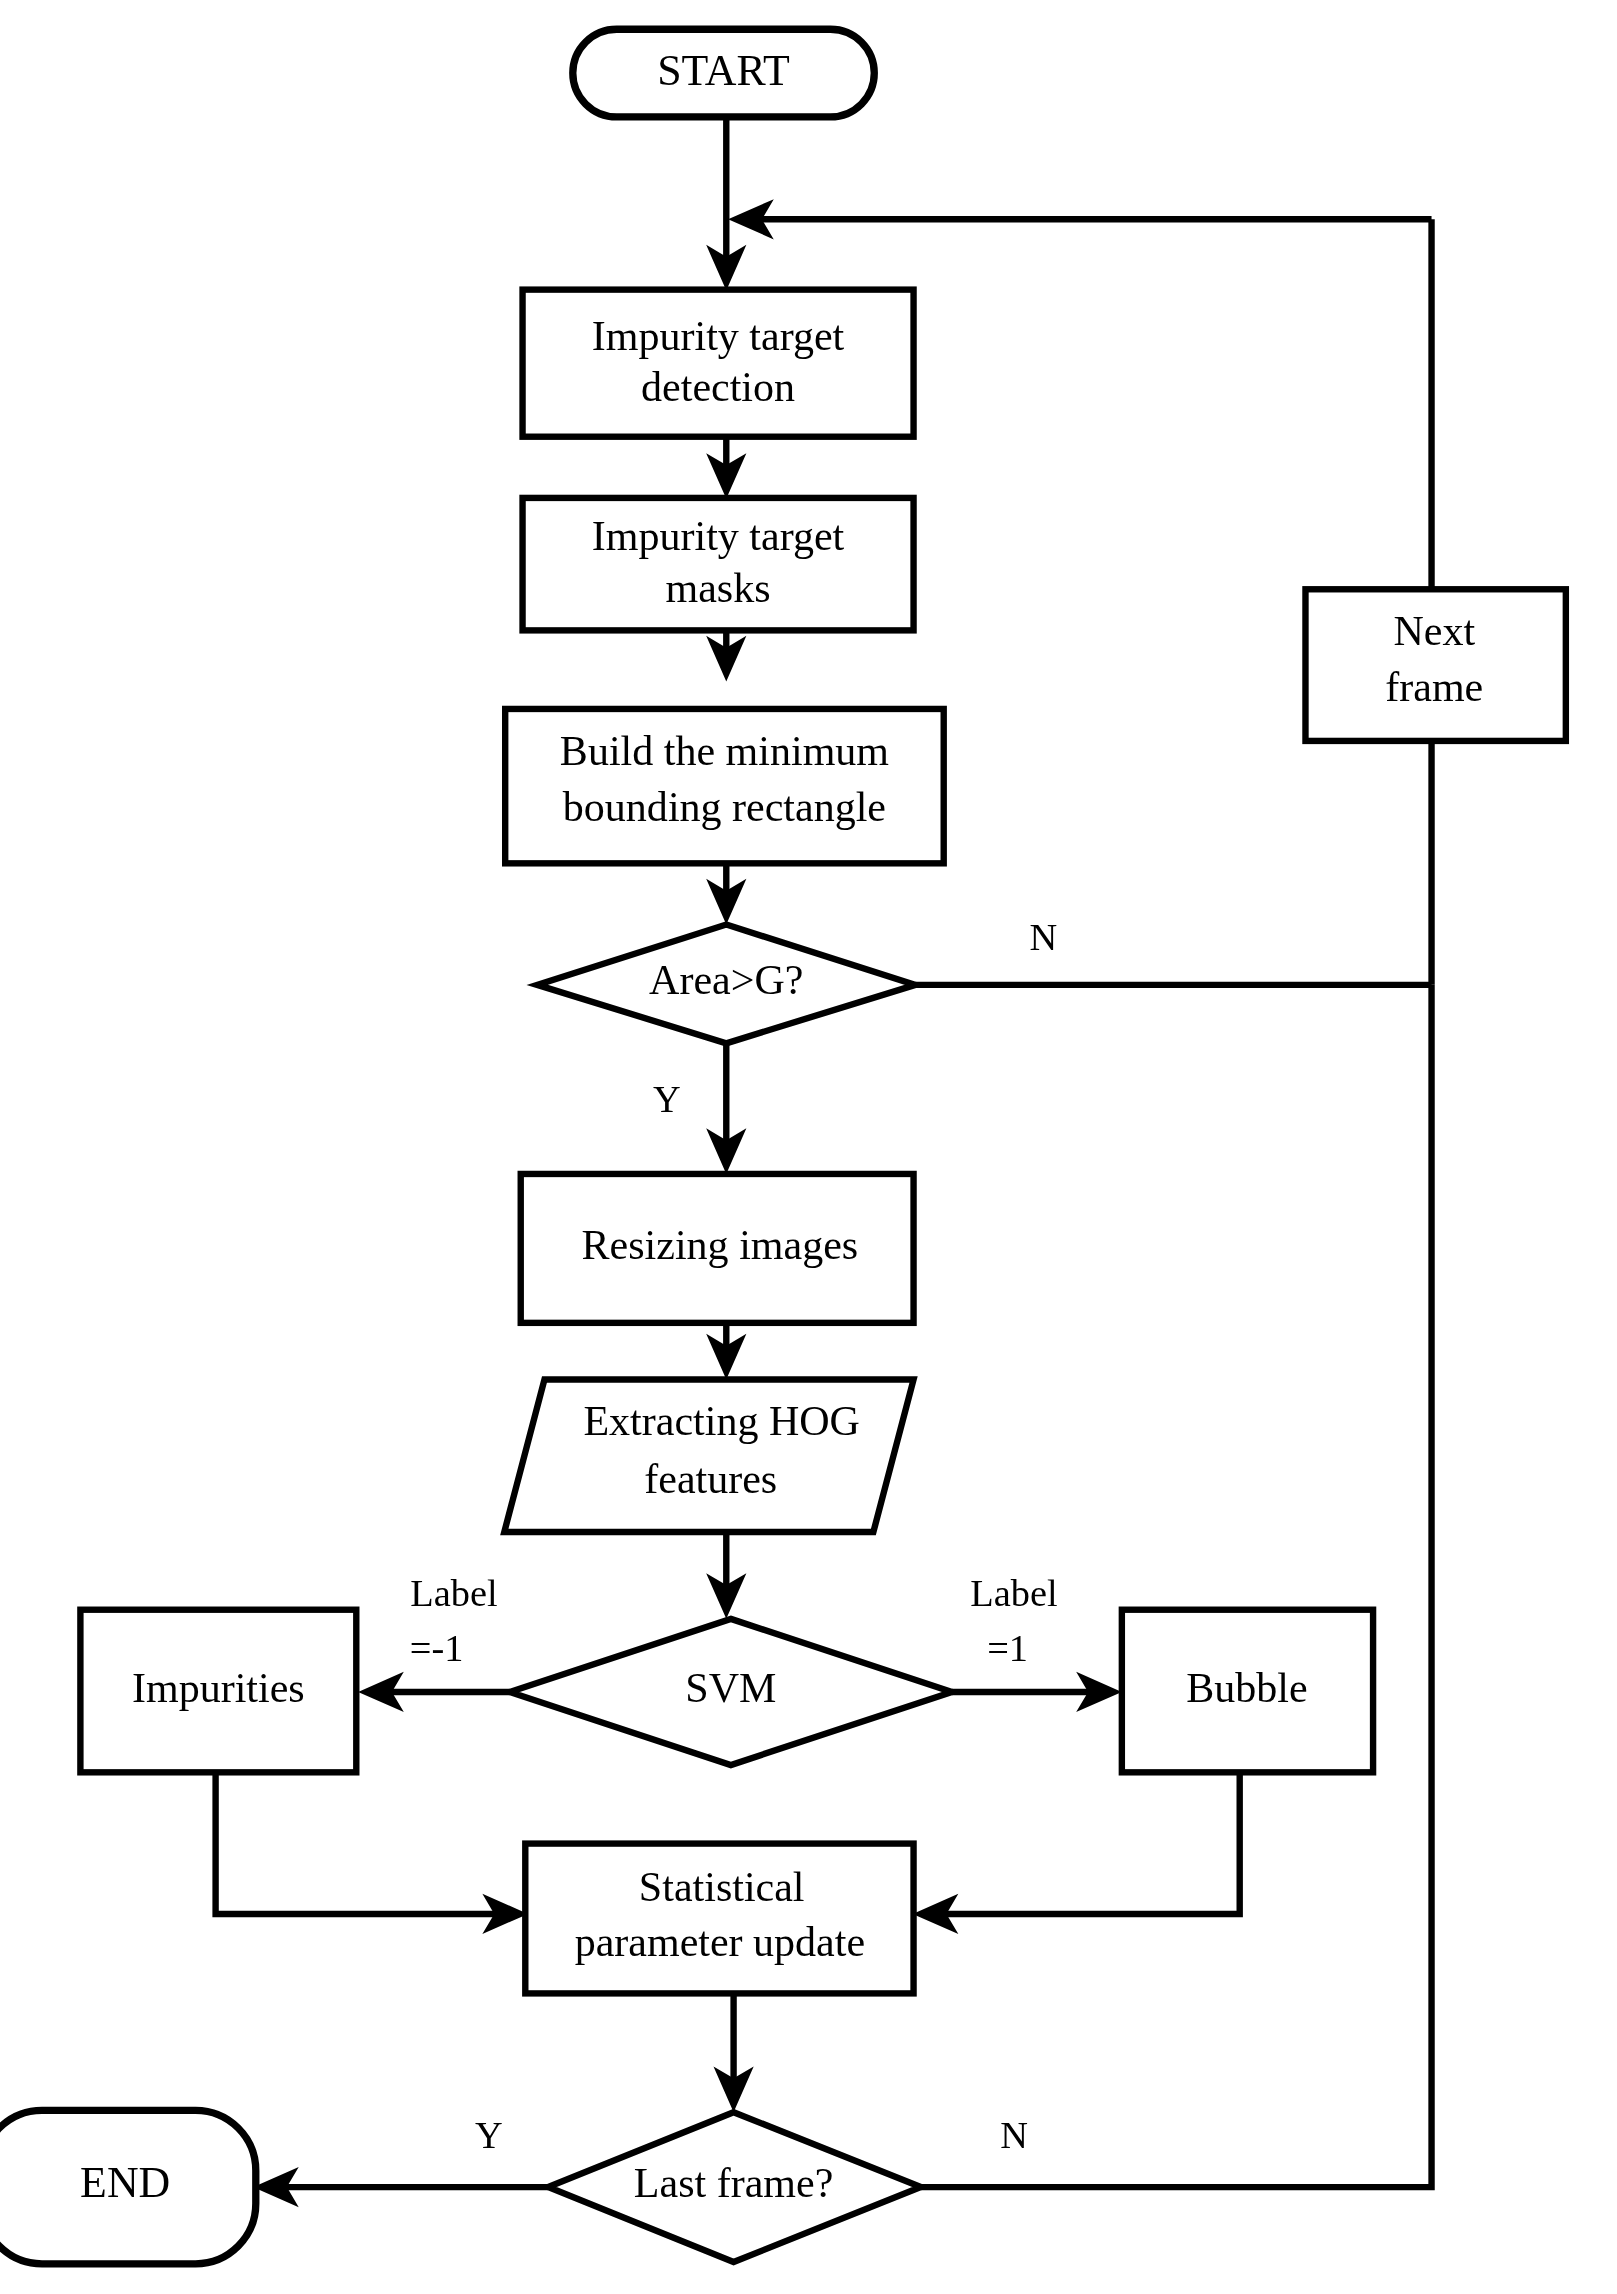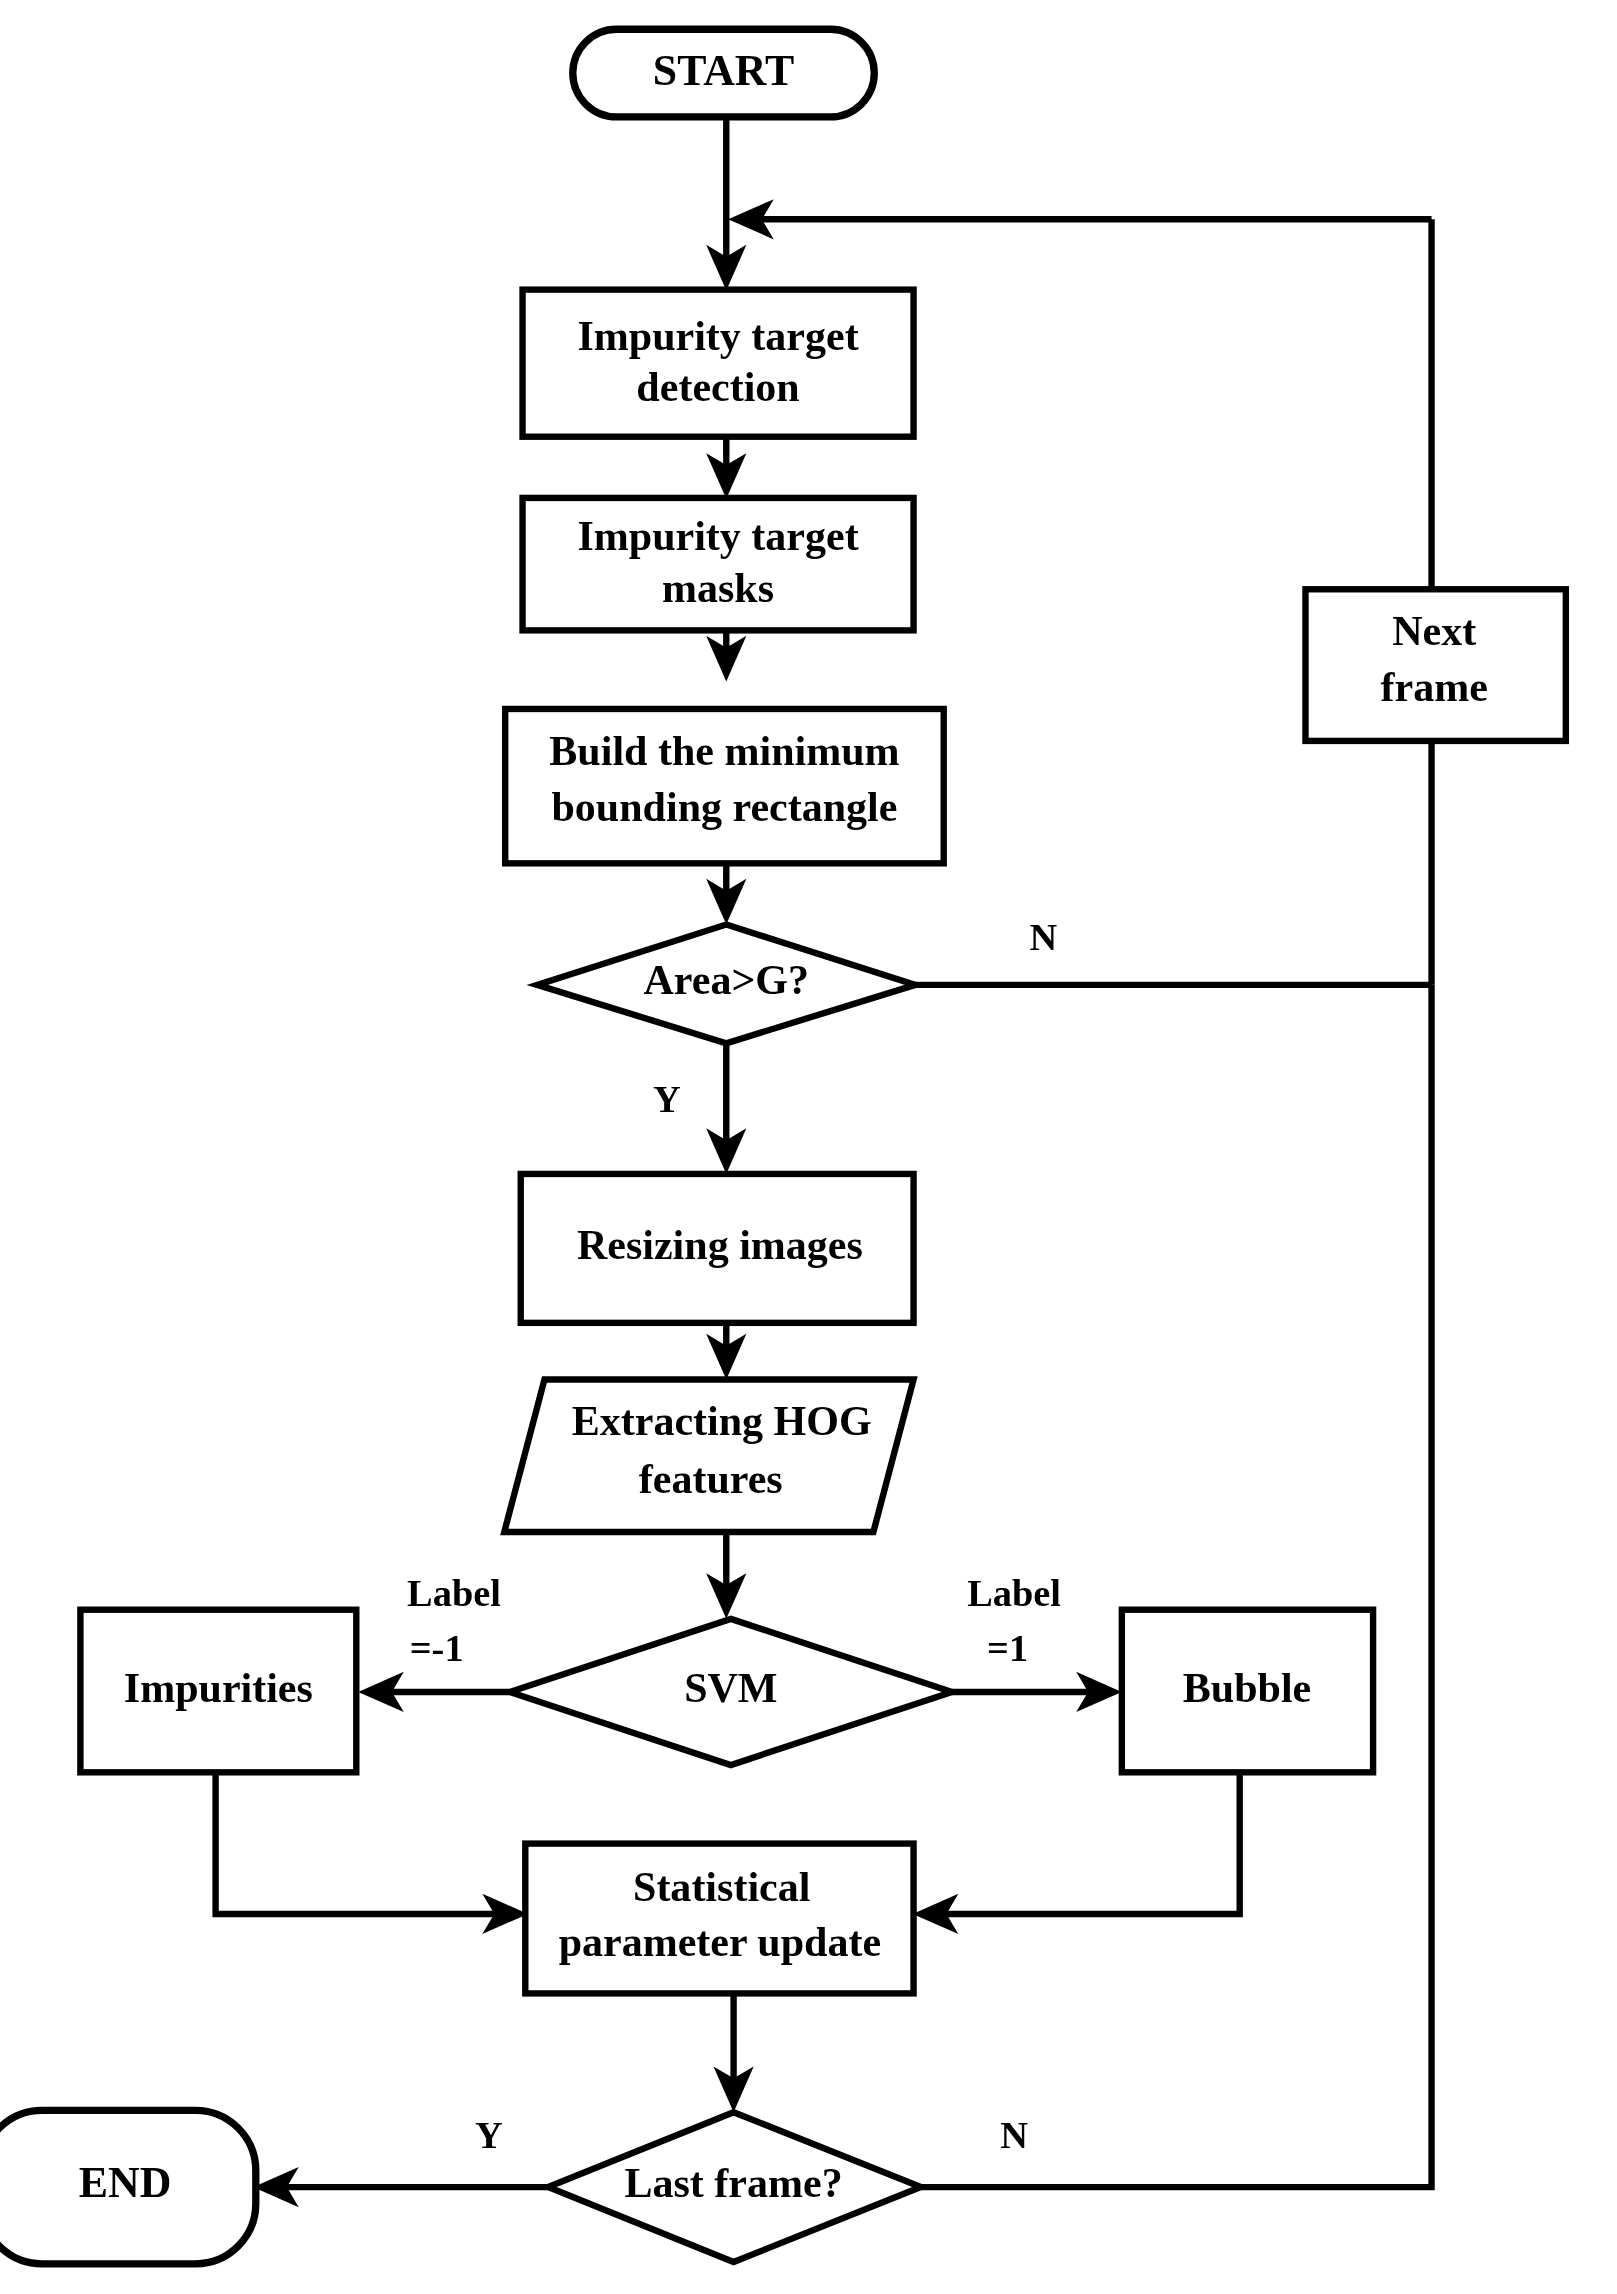--- a/index.html
+++ b/index.html
@@ -10,21 +10,20 @@
   body {
     width: 1617px;
     height: 2294px;
     font-family: "Liberation Serif", "DejaVu Serif", serif;
     overflow: hidden;
   }
   #flowchart-root {
     position: relative;
     width: 1617px;
     height: 2294px;
-    font-weight: bold;
   }
   svg#flow-svg {
     display: block;
     width: 1617px;
     height: 2294px;
   }
   .shape-outline {
     fill: #ffffff;
     stroke: #000000;
     stroke-width: 7;

